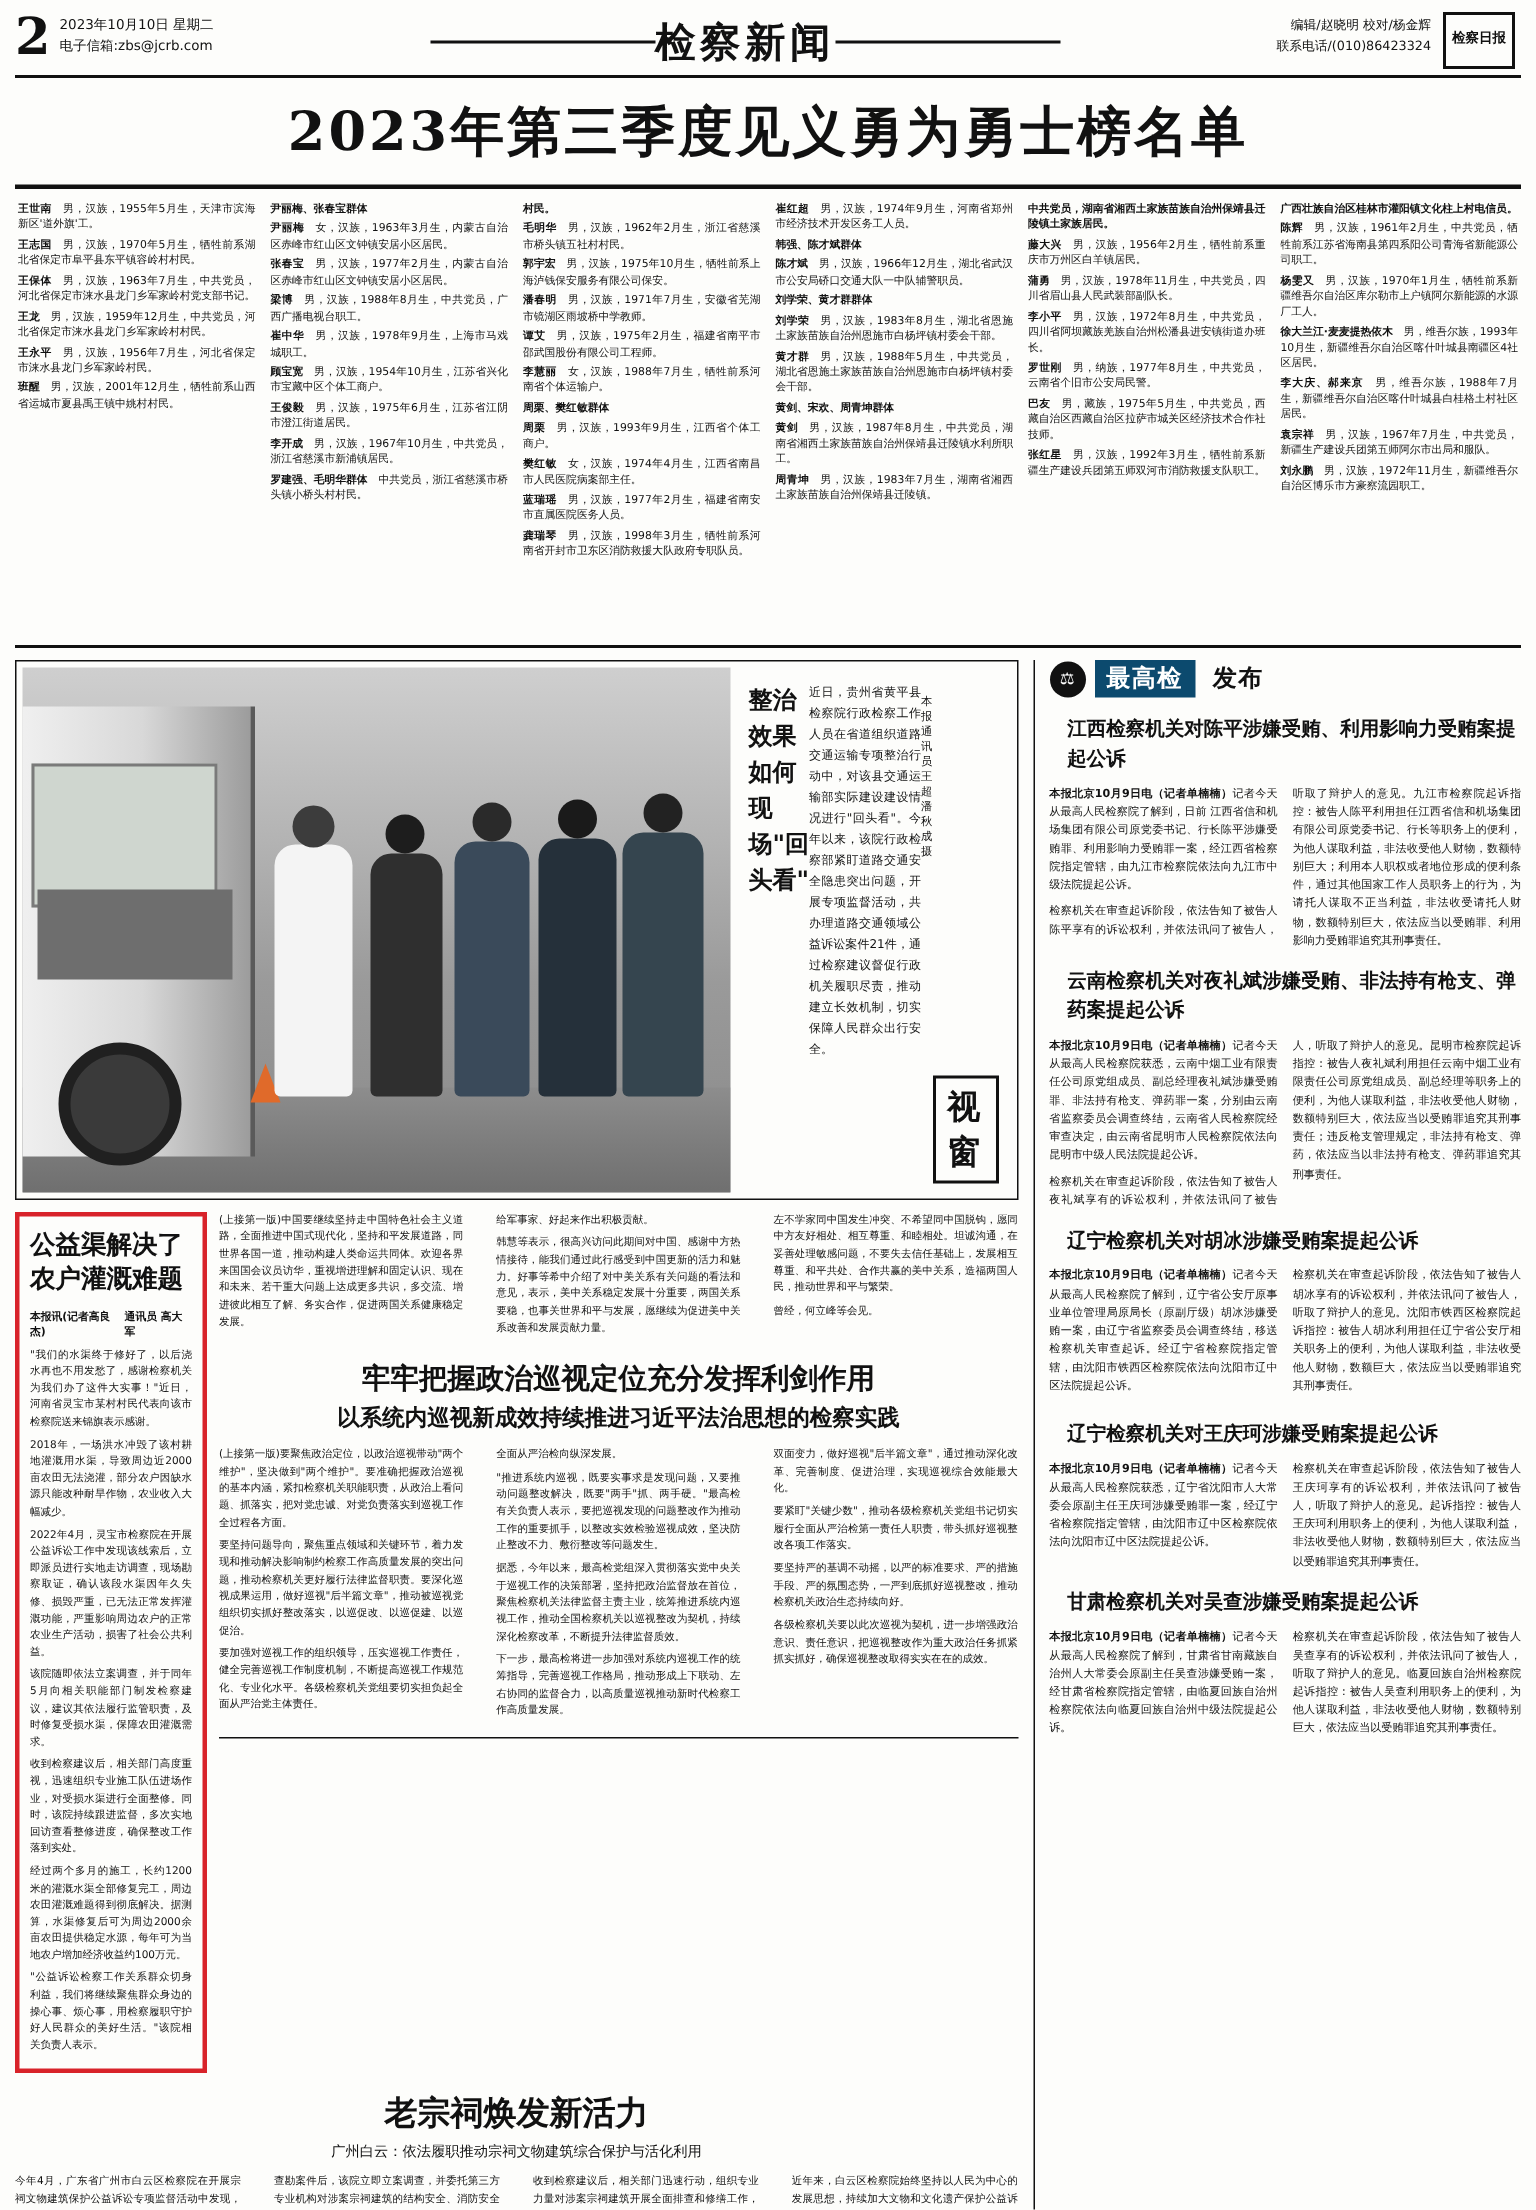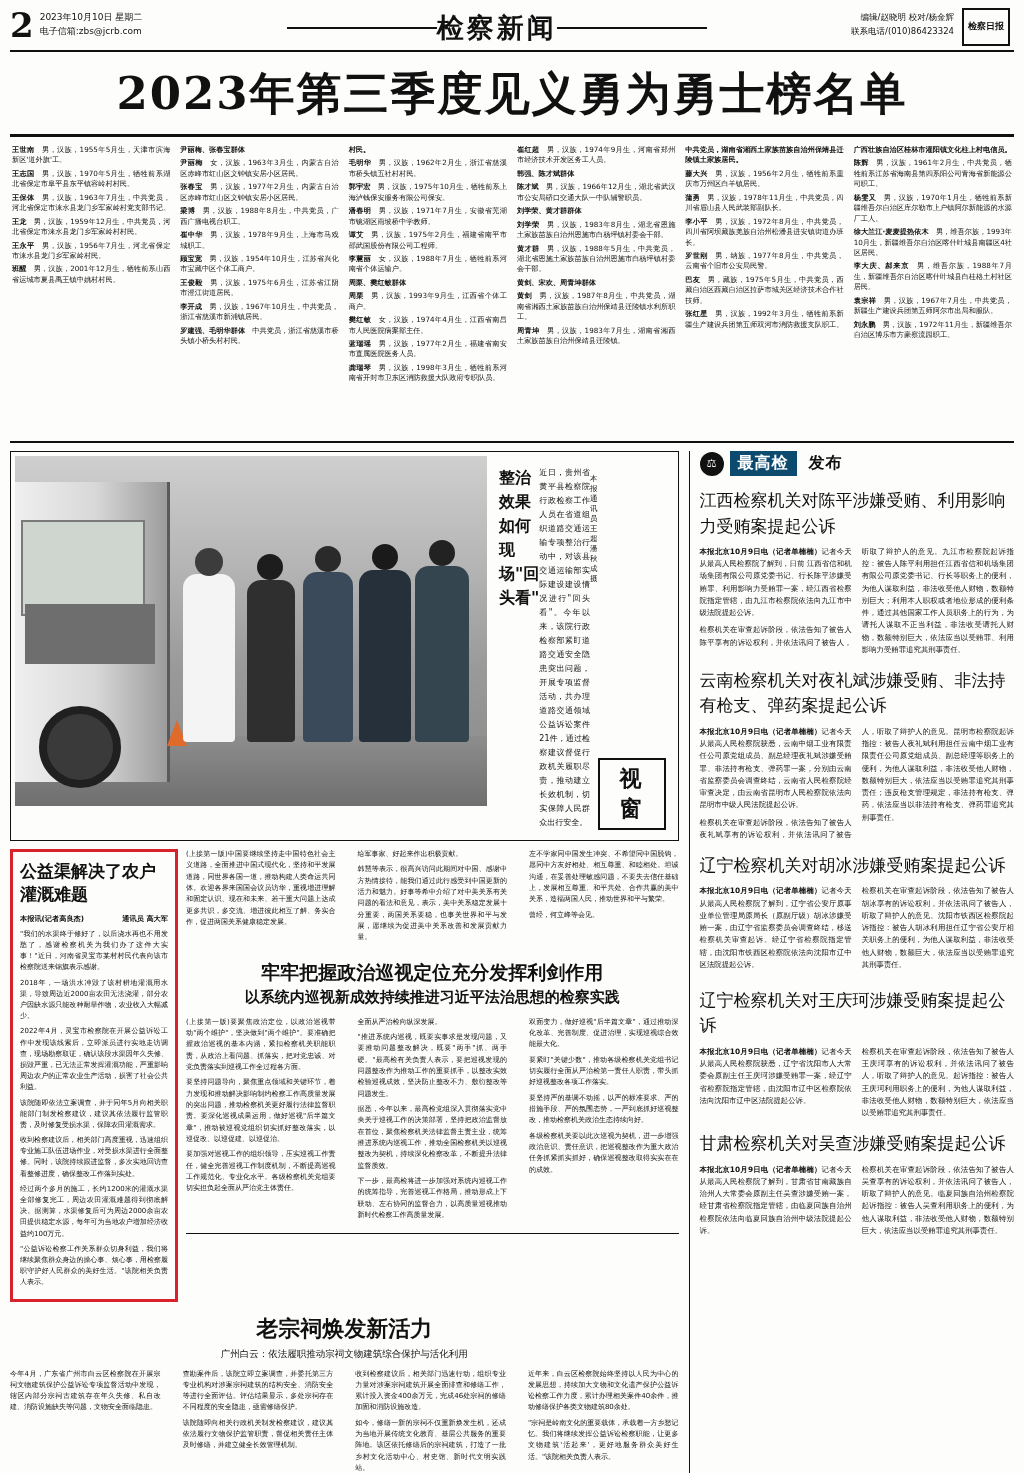--- a/index.html
+++ b/index.html
@@ -21,21 +21,21 @@
   .mast-title{font-family:"DejaVu Serif","Liberation Serif",serif;font-size:27px;font-weight:bold;letter-spacing:3px;}
   .mast-right{font-size:8.5px;line-height:1.6;text-align:right;padding-top:3px;}
   .logo-box{margin-left:8px;border:2px solid #111;width:44px;height:34px;display:flex;align-items:center;justify-content:center;font-size:9px;font-weight:bold;line-height:1.05;text-align:center;font-family:"DejaVu Serif","Liberation Serif",serif;}
   .mast-rule{height:2px;background:#111;margin:4px 10px 0 10px;}
 
   
   .main-headline{
     text-align:center;
     font-family:"DejaVu Serif","Liberation Serif",serif;
     font-weight:bold;
-    font-size:45px;
+    font-size:36px;
     letter-spacing:2px;
     margin:12px 0 10px 0;
   }
   .hl-rule{height:3px;background:#111;margin:0 10px 8px 10px;}
 
   
   .namelist{
     display:grid;
     grid-template-columns:repeat(6,1fr);
     gap:0 10px;
@@ -78,26 +78,26 @@
   .p4{left:344px;width:52px;height:172px;background:#25303a;}
   .p4:after{content:"";position:absolute;left:13px;top:-26px;width:26px;height:26px;border-radius:50%;background:#1a1a1a;}
   .p5{left:400px;width:54px;height:176px;background:#35454f;}
   .p5:after{content:"";position:absolute;left:14px;top:-26px;width:26px;height:26px;border-radius:50%;background:#222;}
   .photo .cone{position:absolute;left:152px;bottom:60px;width:0;height:0;border-left:10px solid transparent;border-right:10px solid transparent;border-bottom:26px solid #e06a2a;}
   .photo-side{flex:1;padding:10px 8px 6px 12px;display:flex;flex-direction:row;}
   .ph-title{font-family:"DejaVu Serif","Liberation Serif",serif;font-weight:bold;font-size:16px;line-height:1.5;margin-bottom:10px;}
   .ph-text{font-size:8px;line-height:1.75;text-align:justify;}
   .ph-credit{font-size:7.5px;text-align:right;margin-top:8px;}
   .ph-stamp{margin-top:auto;text-align:right;}
-  .ph-stamp .sq{display:inline-block;border:2px solid #111;padding:4px 20px;font-family:"DejaVu Serif","Liberation Serif",serif;font-weight:bold;font-size:22px;letter-spacing:2px;}
+  .ph-stamp .sq{display:inline-block;border:2px solid #111;padding:4px 8px;font-family:"DejaVu Serif","Liberation Serif",serif;font-weight:bold;font-size:22px;letter-spacing:2px;}
 
   
   .lower{display:flex;gap:8px;margin-top:8px;}
   .redbox{
-    width:168px;border:3px solid #d8232a;padding:6px 7px;box-sizing:border-box;
+    width:128px;border:3px solid #d8232a;padding:6px 7px;box-sizing:border-box;
   }
   .redbox h2{font-family:"DejaVu Serif","Liberation Serif",serif;font-size:17px;font-weight:bold;line-height:1.35;margin:2px 0 8px 0;}
   .byline{font-size:7.2px;font-weight:bold;margin-bottom:5px;display:flex;justify-content:space-between;}
   .redbox p{font-size:7px;line-height:1.6;text-align:justify;margin:0 0 4px 0;}
 
   .mid-articles{flex:1;}
   .cols3{display:grid;grid-template-columns:repeat(3,1fr);gap:0 22px;font-size:7px;line-height:1.62;text-align:justify;}
   .cols3 p{margin:0 0 4px 0;}
   .center-title{
     text-align:center;font-family:"DejaVu Serif","Liberation Serif",serif;font-weight:bold;
@@ -108,21 +108,21 @@
     text-align:center;font-family:"DejaVu Serif","Liberation Serif",serif;font-weight:bold;font-size:22px;margin:12px 0 4px 0;
   }
   .sec-sub{text-align:center;font-size:9.5px;margin-bottom:8px;}
   .thin-rule{height:1px;background:#111;margin:8px 0;}
 
   
   .badge{display:flex;align-items:center;gap:6px;margin-bottom:10px;}
   .badge .circle{width:24px;height:24px;border-radius:50%;background:#111;color:#fff;display:flex;align-items:center;justify-content:center;font-size:11px;}
   .badge .b1{background:#0c4a6e;color:#fff;font-family:"DejaVu Serif","Liberation Serif",serif;font-weight:bold;font-size:16px;padding:2px 8px;letter-spacing:1px;}
   .badge .b2{font-family:"DejaVu Serif","Liberation Serif",serif;font-weight:bold;font-size:16px;padding:2px 6px;letter-spacing:1px;}
-  .r-head{font-family:"DejaVu Serif","Liberation Serif",serif;font-weight:normal;font-size:17px;line-height:1.5;margin:12px 0 7px 0;}
+  .r-head{font-family:"DejaVu Serif","Liberation Serif",serif;font-weight:bold;font-size:13px;line-height:1.5;margin:12px 0 7px 12px;}
   .r-body{font-size:7.4px;line-height:1.65;text-align:justify;}
   .r-body p{margin:0 0 5px 0;}
   .r-cols{column-count:2;column-gap:10px;}
   .lead{font-weight:bold;}
 </style>
 </head>
 <body>
 
 <div class="page">
 

